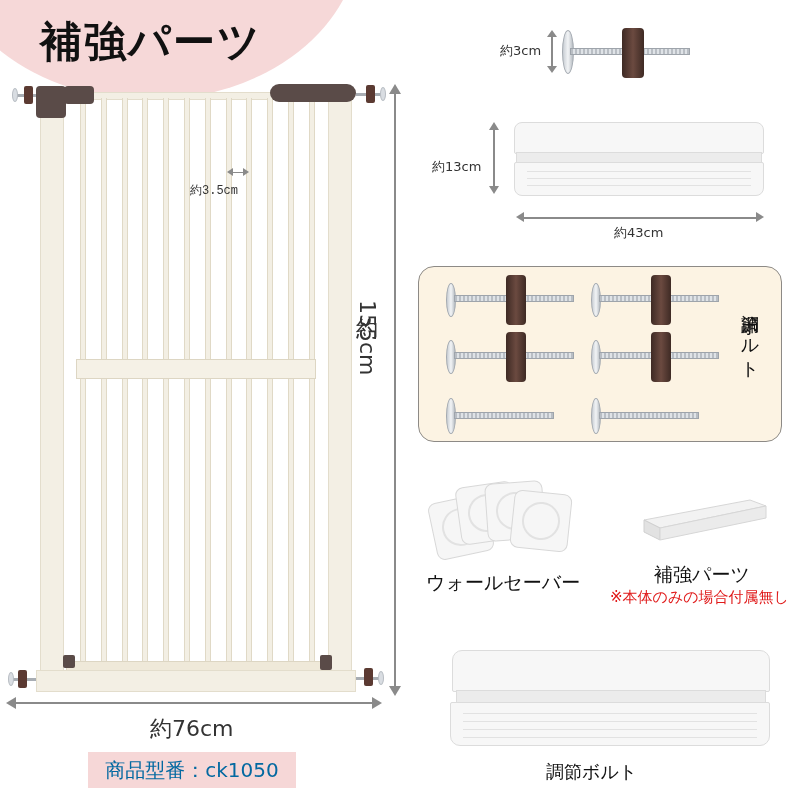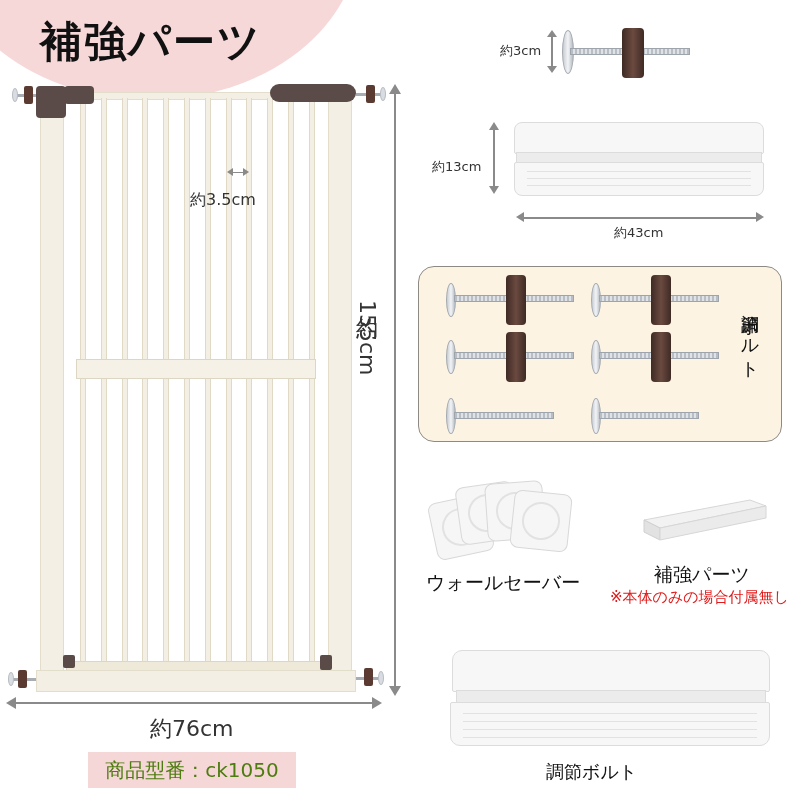--- a/index.html
+++ b/index.html
@@ -25,24 +25,24 @@
   .knob-rod { position: absolute; height: 3px; background: #a8adb3; }
 
   .dim-v { position: absolute; width: 2px; background: #8a8a8a; }
   .dim-h { position: absolute; height: 2px; background: #8a8a8a; }
   .arrow-up { position: absolute; width: 0; height: 0; border-left: 6px solid transparent; border-right: 6px solid transparent; border-bottom: 10px solid #8a8a8a; }
   .arrow-down { position: absolute; width: 0; height: 0; border-left: 6px solid transparent; border-right: 6px solid transparent; border-top: 10px solid #8a8a8a; }
   .arrow-left { position: absolute; width: 0; height: 0; border-top: 6px solid transparent; border-bottom: 6px solid transparent; border-right: 10px solid #8a8a8a; }
   .arrow-right { position: absolute; width: 0; height: 0; border-top: 6px solid transparent; border-bottom: 6px solid transparent; border-left: 10px solid #8a8a8a; }
 
   .lbl { position: absolute; color: #333; white-space: nowrap; }
-  .lbl-bar { left: 190px; top: 190px; font-size: 16px; }
+  .lbl-bar { left: 190px; top: 182px; font-size: 12px; font-family: Liberation Mono, monospace; }
   .lbl-h155 { left: 352px; top: 300px; font-size: 22px; writing-mode: vertical-rl; }
   .lbl-w76 { left: 150px; top: 714px; font-size: 22px; }
-  .model { position: absolute; left: 88px; top: 752px; width: 208px; height: 36px; background: #f6d7d7; font-size: 20px; line-height: 36px; text-align: center; color: #4d7c0f; }
+  .model { position: absolute; left: 88px; top: 752px; width: 208px; height: 36px; background: #f6d7d7; font-size: 20px; line-height: 36px; text-align: center; color: #0369a1; }
 
   
   .bolt { position: absolute; }
   .bolt .head { position: absolute; left: 0; width: 10px; border-radius: 50%; background: linear-gradient(90deg,#c9ced4,#f2f4f6,#b5bbc1); border: 1px solid #a3a9b0; }
   .bolt .shaft { position: absolute; left: 8px; height: 7px; background: repeating-linear-gradient(90deg,#b9bec4 0 2px,#dfe3e7 2px 4px); border: 1px solid #9ea4ab; }
   .bolt .nut { position: absolute; width: 20px; border-radius: 4px; background: linear-gradient(90deg,#3e2a24,#6b4a40,#3e2a24); }
 
   .plate { position: absolute; background: #f7f7f7; border: 1px solid #dcdcdc; border-radius: 6px; }
   .plate .groove { position: absolute; left: 12px; right: 12px; height: 1px; background: #e2e2e2; }
 

